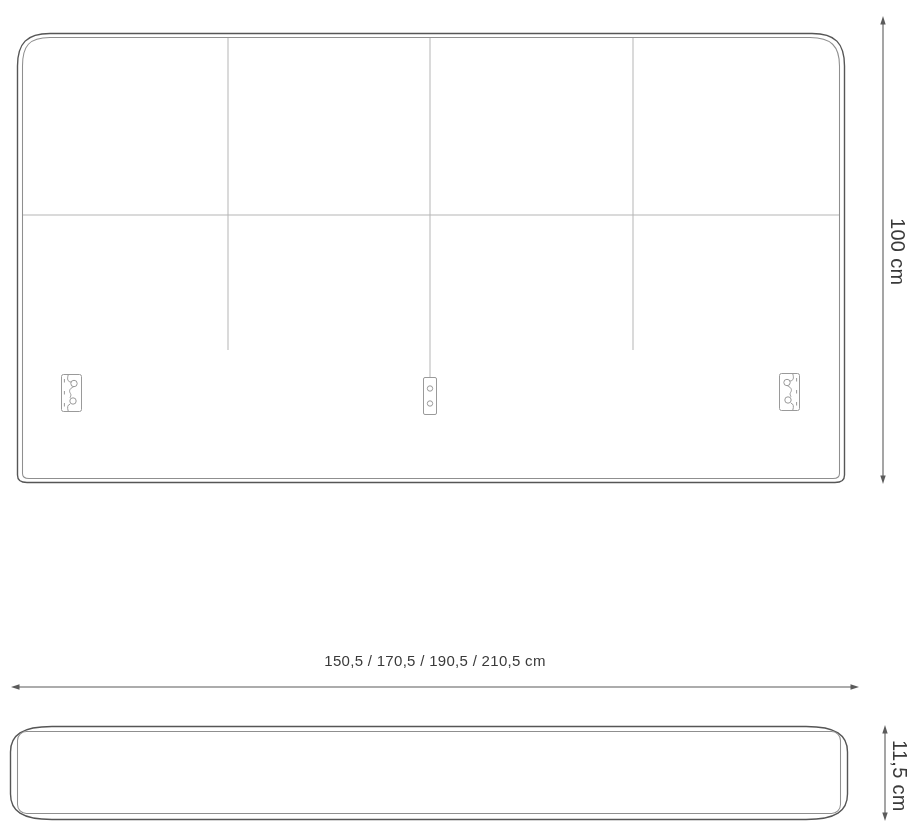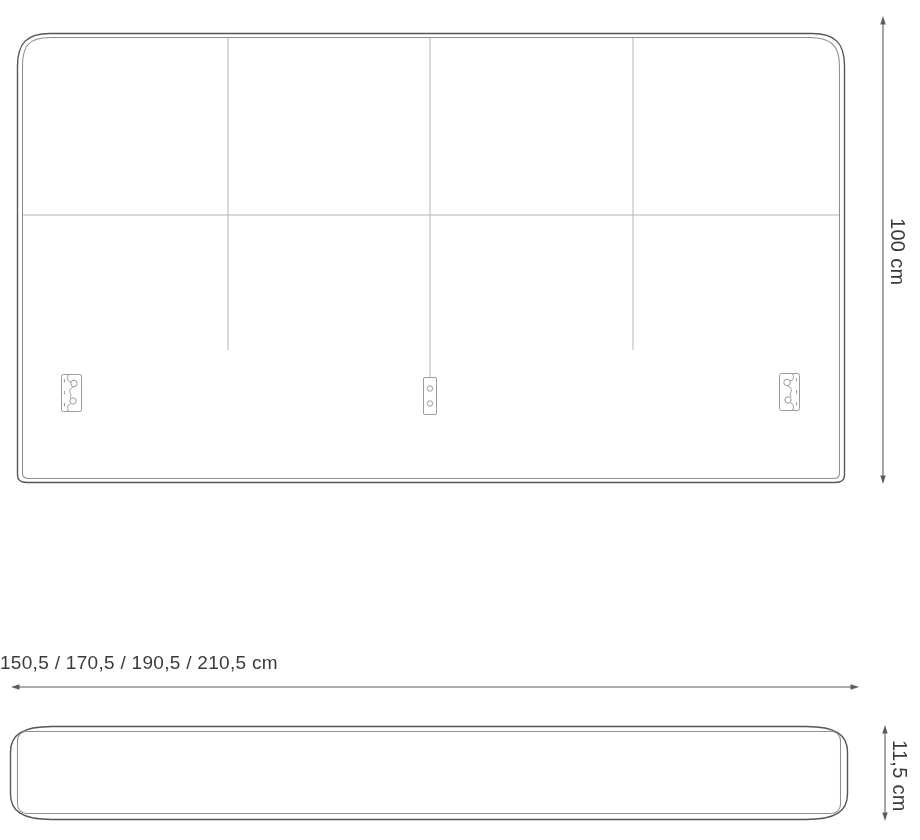--- a/index.html
+++ b/index.html
@@ -24,22 +24,22 @@
     color: #3a3a3a;
     white-space: nowrap;
     letter-spacing: 0.3px;
   }
   .dim-label.vertical {
     writing-mode: vertical-rl;
     text-orientation: mixed;
     font-size: 20px;
   }
   .dim-label.horizontal {
-    font-size: 19px;
-    text-align: left;
+    font-size: 15px;
+    text-align: center;
   }
   #width-label {
     left: 0;
     top: 652px;
     width: 870px;
   }
   #height-label {
     left: 886px;
     top: 218px;
   }

